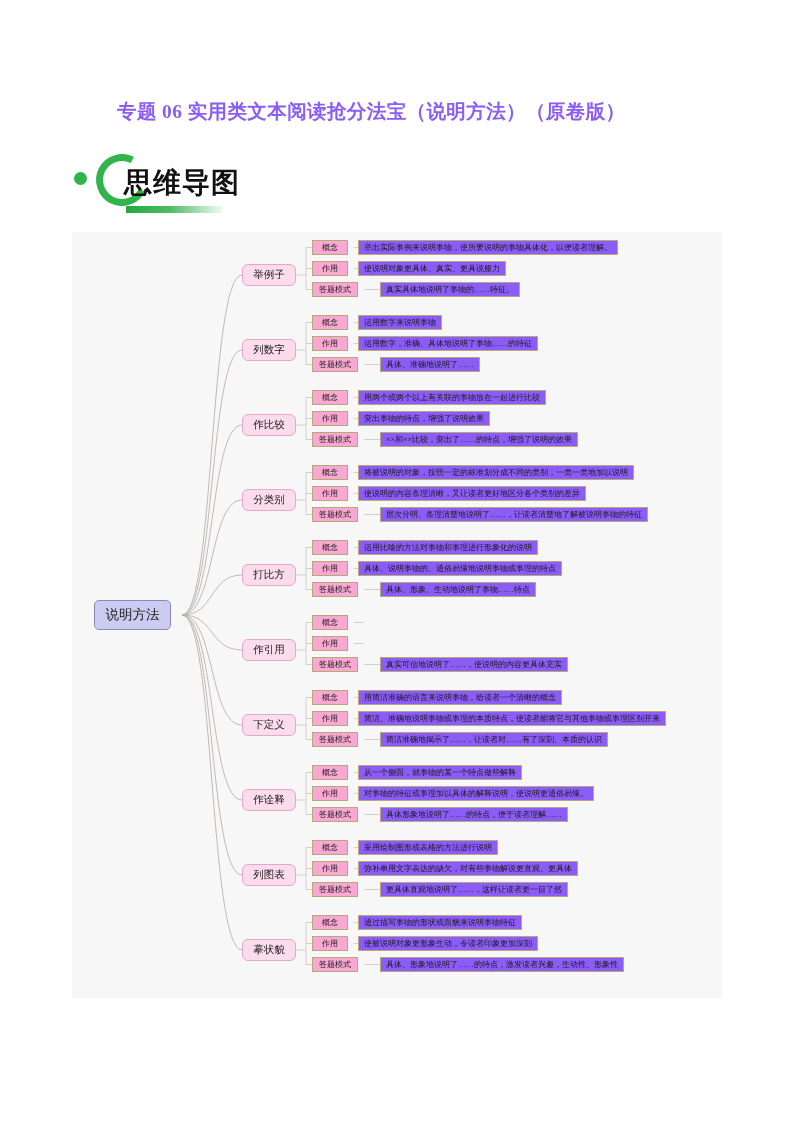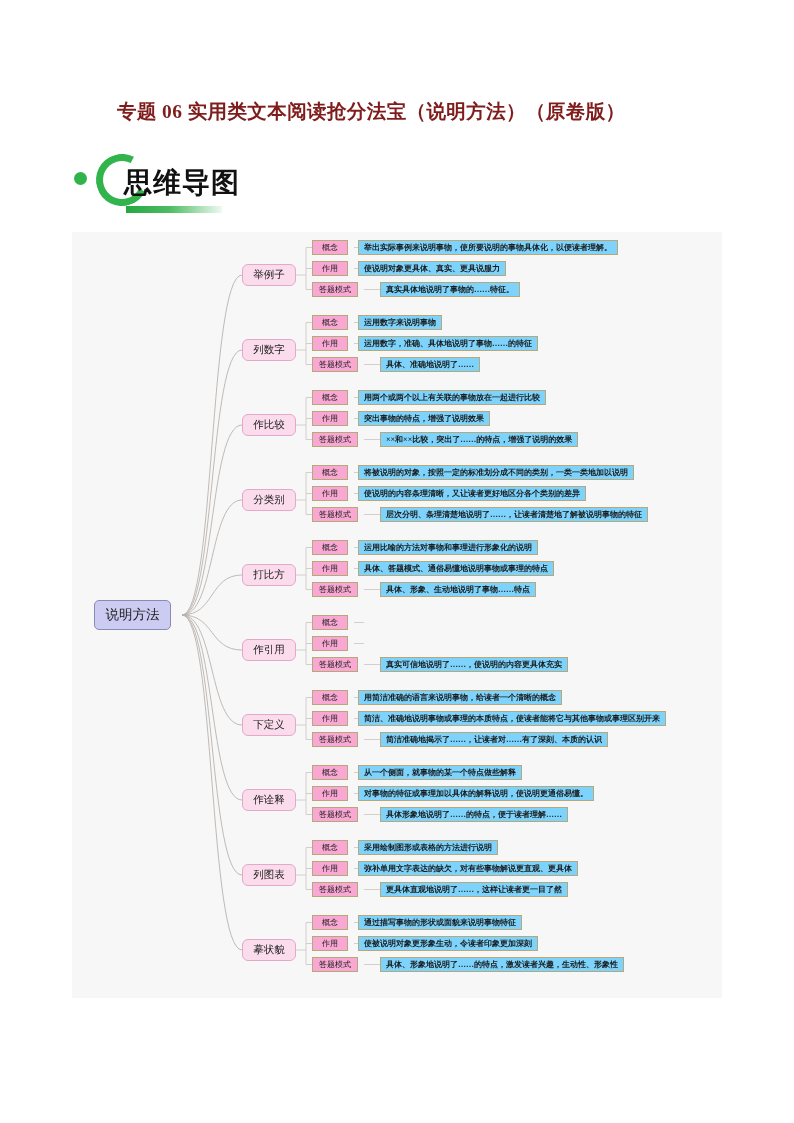--- a/index.html
+++ b/index.html
@@ -11,21 +11,21 @@
     overflow:hidden;
   }
 
   
   #doc-title{
     position:absolute;
     left:117px; top:98px;
     font-family:"Liberation Serif","DejaVu Serif",serif;
     font-size:19.5px;
     font-weight:bold;
-    color:#7f1d1d;
+    color:#8b5cf6;
     letter-spacing:0.4px;
     white-space:nowrap;
   }
 
   
   #section-heading{
     position:absolute;
     left:74px; top:152px;
     width:300px; height:66px;
   }
@@ -140,31 +140,30 @@
     font-family:"Liberation Serif","DejaVu Serif",serif;
     color:#1a1a1a;
     padding:0 4px;
     min-width:36px;
     white-space:nowrap;
   }
   .tag.wide{min-width:46px;}
   .gap{width:10px;flex:0 0 10px;}
   .gap.wide{width:22px;flex:0 0 22px;}
   .desc{
-    background:#7dd3fc;
+    background:#8b5cf6;
     border:1px solid #b8a878;
     height:15px;
     box-sizing:border-box;
     display:flex;align-items:center;
     font-size:8px;
     font-family:"Liberation Serif","DejaVu Serif",serif;
     color:#1a1a1a;
     padding:0 5px;
     white-space:nowrap;
-    font-weight:bold;
   }
 </style>
 </head>
 <body>
 
 <div id="doc-title">专题 06 实用类文本阅读抢分法宝（说明方法）（原卷版）</div>
 
 <div id="section-heading">
   <div id="green-dot"></div>
   <div id="green-ring"></div>
@@ -351,21 +350,21 @@
         <div class="branch-node">打比方</div>
         <div class="rows">
           <div class="row">
             <div class="tag">概念</div>
             <div class="gap"></div>
             <div class="desc">运用比喻的方法对事物和事理进行形象化的说明</div>
           </div>
           <div class="row">
             <div class="tag">作用</div>
             <div class="gap"></div>
-            <div class="desc">具体、答题模式、通俗易懂地说明事物或事理的特点</div>
+            <div class="desc">具体、说明事物的、通俗易懂地说明事物或事理的特点</div>
           </div>
           <div class="row">
             <div class="tag wide">答题模式</div>
             <div class="gap wide"></div>
             <div class="desc">具体、形象、生动地说明了事物……特点</div>
           </div>
         </div>
       </div>
       <div class="branch-group" style="top: 383px;">
         <div class="branch-node">作引用</div>

